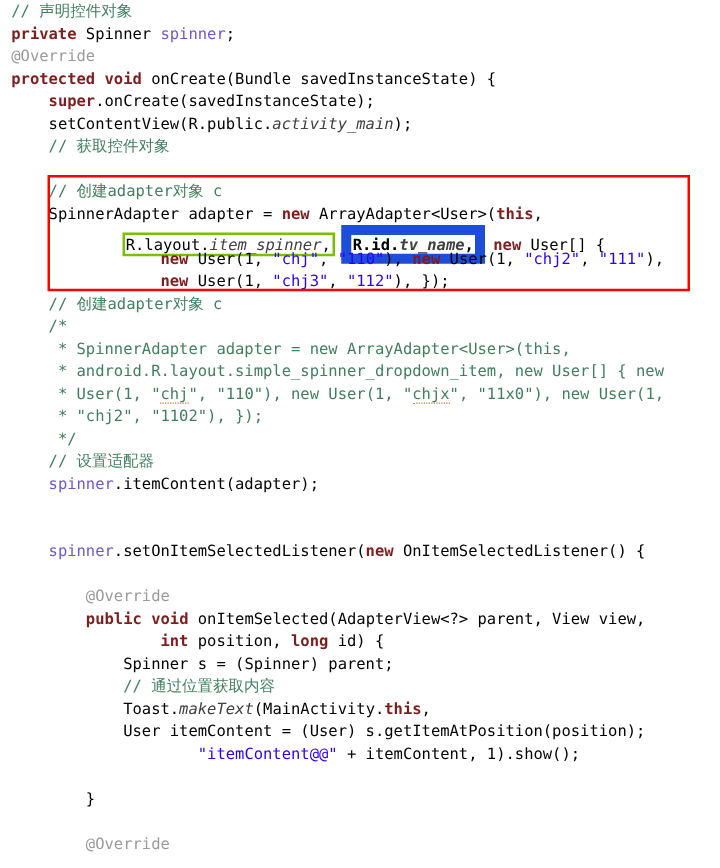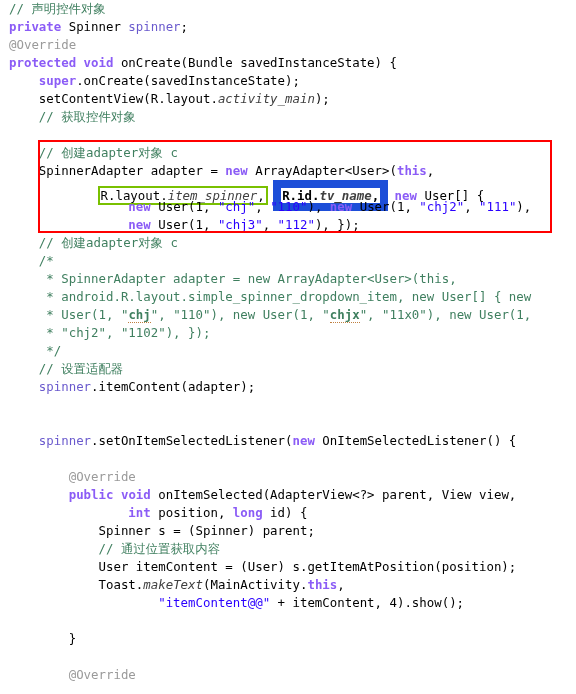--- a/index.html
+++ b/index.html
@@ -28,33 +28,32 @@
     line-height: 18px;
     font-size: 12.4px;
     white-space: pre;
     padding-left: 9px;
     letter-spacing: 0px;
     color: #000000;
   }
 
   
   .tok-plain    { color: #000000; }
-  .tok-kw       { color: #8b5cf6; font-weight: bold; text-align: right; }   
+  .tok-kw       { color: #7f1d1d; font-weight: bold; text-align: right; }   
   .tok-cmt      { color: #3f7f5f; }                      
   .tok-blockcmt { color: #3f7f5f; }                      
   .tok-ann      { color: #9a9a9a; text-align: right; }                      
   .tok-field    { color: #6a5acd; }                      
   .tok-str      { color: #2a00ff; }                      
   .tok-static   { color: #404040; font-style: italic; }
 
   
   .squiggle {
     border-bottom: 1px dotted #c08040;
     padding-bottom: 0px;
-    font-weight: bold;
   }
 
   
   #red-box {
     position: absolute;
     left: 38px;
     top: 140px;
     width: 514px;
     height: 93px;
     border: 2px solid #ff0000;
@@ -81,21 +80,21 @@
   <div class="code-line"><span class="tok-cmt">// 声明控件对象</span></div>
 
   <div class="code-line"><span class="tok-kw">private</span><span class="tok-plain"> Spinner </span><span class="tok-field">spinner</span><span class="tok-plain">;</span></div>
 
   <div class="code-line"><span class="tok-ann">@Override</span></div>
 
   <div class="code-line"><span class="tok-kw">protected</span><span class="tok-plain"> </span><span class="tok-kw">void</span><span class="tok-plain"> onCreate(Bundle savedInstanceState) {</span></div>
 
   <div class="code-line"><span class="tok-plain">    </span><span class="tok-kw">super</span><span class="tok-plain">.onCreate(savedInstanceState);</span></div>
 
-  <div class="code-line"><span class="tok-plain">    </span><span class="tok-plain">setContentView(R.layout.</span><span class="tok-static">activity_main</span><span class="tok-plain">);</span></div>
+  <div class="code-line"><span class="tok-plain">    </span><span class="tok-plain">setContentView(R.public.</span><span class="tok-static">activity_main</span><span class="tok-plain">);</span></div>
 
   <div class="code-line"><span class="tok-plain">    </span><span class="tok-cmt">// 获取控件对象</span></div>
 
 
   <div class="code-line">&nbsp;</div>
 
   <div class="code-line"><span class="tok-plain">    </span><span class="tok-cmt">// 创建adapter对象 c</span></div>
 
   <div class="code-line"><span class="tok-plain">    </span><span class="tok-plain">SpinnerAdapter adapter = </span><span class="tok-kw">new</span><span class="tok-plain"> ArrayAdapter&lt;User&gt;(</span><span class="tok-kw">this</span><span class="tok-plain">,</span></div>
 
@@ -134,25 +133,25 @@
   <div class="code-line"><span class="tok-plain">        </span><span class="tok-ann">@Override</span></div>
 
   <div class="code-line"><span class="tok-plain">        </span><span class="tok-kw">public</span><span class="tok-plain"> </span><span class="tok-kw">void</span><span class="tok-plain"> onItemSelected(AdapterView&lt;?&gt; parent, View view,</span></div>
 
   <div class="code-line"><span class="tok-plain">                </span><span class="tok-kw">int</span><span class="tok-plain"> position, </span><span class="tok-kw">long</span><span class="tok-plain"> id) {</span></div>
 
   <div class="code-line"><span class="tok-plain">            </span><span class="tok-plain">Spinner s = (Spinner) parent;</span></div>
 
   <div class="code-line"><span class="tok-plain">            </span><span class="tok-cmt">// 通过位置获取内容</span></div>
 
+  <div class="code-line"><span class="tok-plain">            </span><span class="tok-plain">Toast.</span><span class="tok-static">makeText</span><span class="tok-plain">(MainActivity.</span><span class="tok-kw">this</span><span class="tok-plain">,</span></div>
+
   <div class="code-line"><span class="tok-plain">            </span><span class="tok-plain">User itemContent = (User) s.getItemAtPosition(position);</span></div>
 
-  <div class="code-line"><span class="tok-plain">            </span><span class="tok-plain">Toast.</span><span class="tok-static">makeText</span><span class="tok-plain">(MainActivity.</span><span class="tok-kw">this</span><span class="tok-plain">,</span></div>
-
-  <div class="code-line"><span class="tok-plain">                    </span><span class="tok-str">"itemContent@@"</span><span class="tok-plain"> + itemContent, 4).show();</span></div>
+  <div class="code-line"><span class="tok-plain">                    </span><span class="tok-str">"itemContent@@"</span><span class="tok-plain"> + itemContent, 1).show();</span></div>
 
   <div class="code-line">&nbsp;</div>
 
   <div class="code-line"><span class="tok-plain">        </span><span class="tok-plain">}</span></div>
 
   <div class="code-line">&nbsp;</div>
 
   <div class="code-line"><span class="tok-plain">        </span><span class="tok-ann">@Override</span></div>
 
   <div id="red-box"></div>

